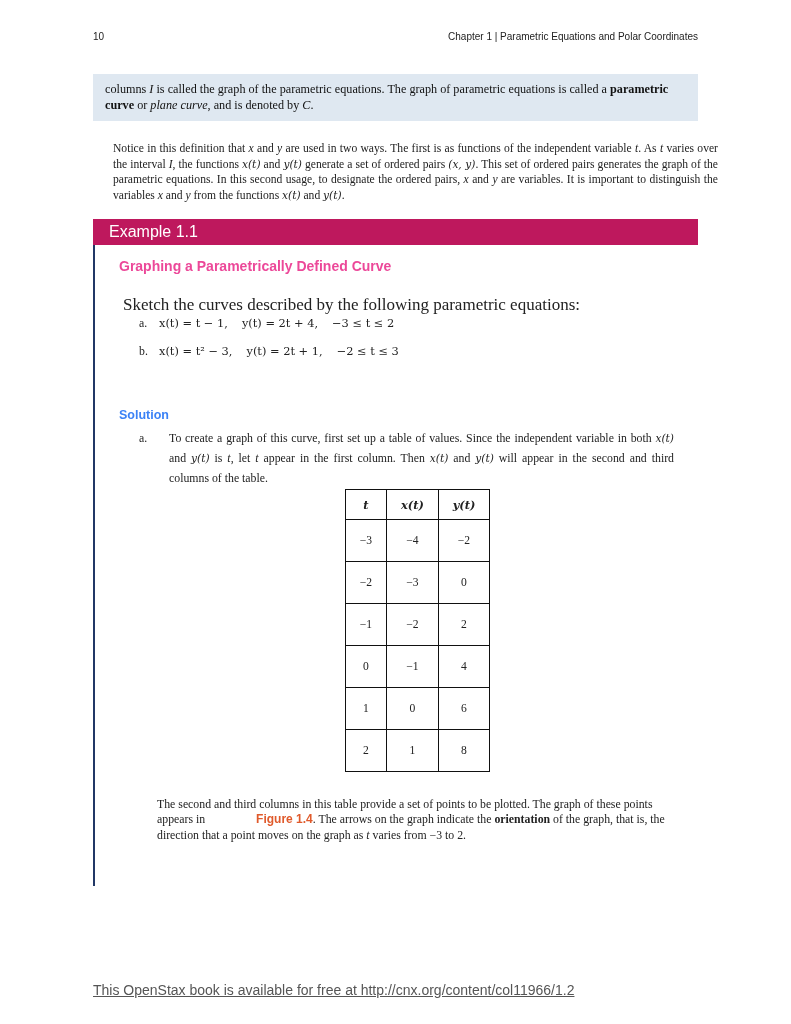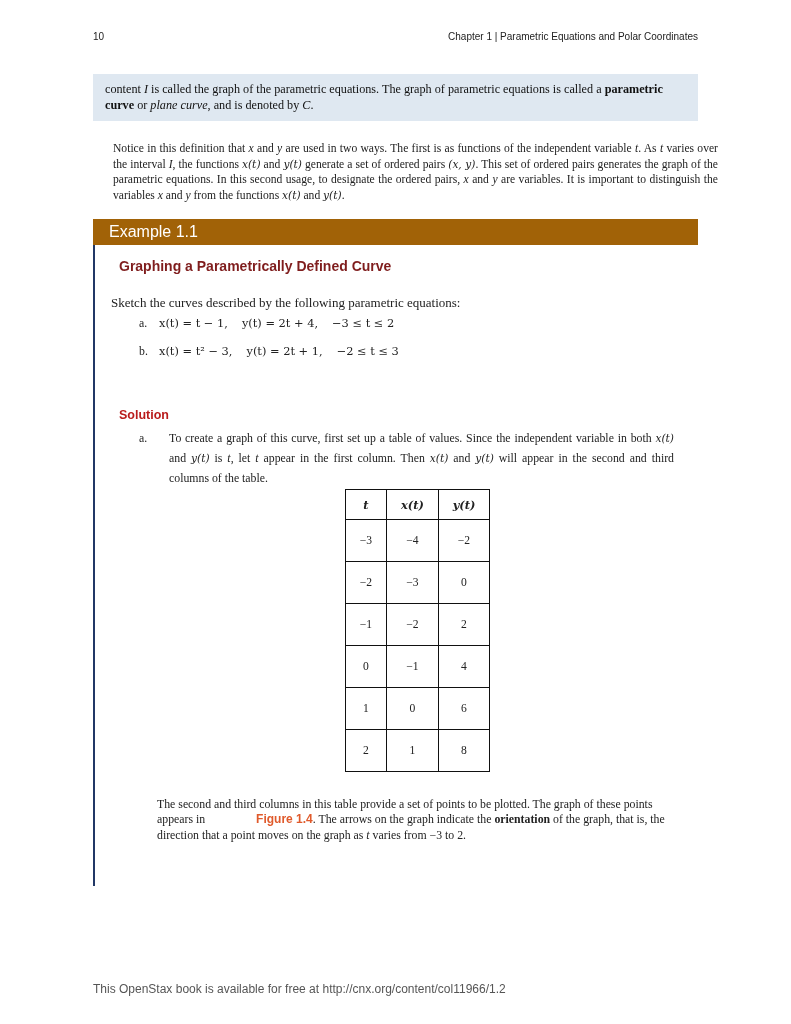--- a/index.html
+++ b/index.html
@@ -10,58 +10,58 @@
   .running-head .pg { position:absolute; left:0; top:0; }
   .running-head .ch { position:absolute; right:0; top:0; }
   .def-box { position:absolute; top:74px; left:93px; width:605px; height:47px;
          background:#dfe8f1; box-sizing:border-box; padding:8px 12px 0 12px;
          font-size:12.2px; line-height:15.5px; color:#111; }
   .para { position:absolute; left:93px; width:605px; font-size:11.6px; color:#222;
          text-align:justify; }
   .p1 { top:141px; line-height:15.5px;margin-left:20px; }
   .m { font-family:"DejaVu Serif", serif; font-style:italic; font-size:10.6px; }
   .example { position:absolute; top:219px; left:93px; width:605px; height:667px; }
-  .ex-head { height:26px; background:#a16207; color:#fff;
+  .ex-head { height:26px; background:#be185d; color:#fff;
          font-family:"Liberation Sans", sans-serif; font-size:16px;
          line-height:26px; padding-left:16px; }
   .ex-border { position:absolute; left:0; top:26px; width:2px; height:641px; background:#213766; }
   .ex-title { position:absolute; left:26px; top:39px; font-family:"Liberation Sans", sans-serif;
-         font-weight:bold; font-size:14px; color:#7f1d1d; }
-  .ex-intro { position:absolute; left:18px; top:76px; font-size:13px; color:#222; }
+         font-weight:bold; font-size:14px; color:#ec4899; }
+  .ex-intro { position:absolute; left:30px; top:76px; font-size:17px; color:#222; }
   .eq-list { position:absolute; left:46px; top:95px; font-size:12px; }
   .eq-item { height:28px; line-height:18px; white-space:nowrap; }
   .eq-item .lbl { display:inline-block; width:20px; font-family:"Liberation Serif", serif; font-size:11.8px; }
   .eq-item .eq { font-family:"DejaVu Serif", serif; font-size:11.4px;margin-top:44px; }
   .eq-item .gap { display:inline-block; width:14px; }
   .solution-h { position:absolute; left:26px; top:189px; font-family:"Liberation Sans", sans-serif;
-         font-weight:bold; font-size:12.5px; color:#b91c1c; }
+         font-weight:bold; font-size:12.5px; color:#3b82f6; }
   .sol-a { position:absolute; left:46px; top:209px; width:535px; font-size:11.8px; line-height:20px; color:#222; }
   .sol-a .lbl { position:absolute; left:0; top:0; }
   .sol-a .txt { margin-left:30px; text-align:justify; }
   table.vals { position:absolute; left:252px; top:270px; border-collapse:collapse; }
   table.vals td, table.vals th { border:1.3px solid #111; text-align:center; font-size:11.6px;
          font-family:"Liberation Serif", serif; font-weight:normal; color:#222; }
   table.vals th { height:27px; font-weight:bold; font-style:italic; font-family:"DejaVu Serif", serif; font-size:11.4px; }
   table.vals td { height:39px; }
   table.vals .c1 { width:38px; } table.vals .c2 { width:49px; } table.vals .c3 { width:48px; }
   .sol-after { position:absolute; left:64px; top:578px; width:519px; font-size:11.8px; line-height:15.3px; color:#222; }
   .fig-link { font-family:"Liberation Sans", sans-serif; font-weight:bold; color:#e05a2b; font-size:12px;padding-left:48px; }
   .footer { position:absolute; top:982px; left:93px; font-family:"Liberation Sans", sans-serif;
-         font-size:12px; color:#555; }
+         font-size:14px; color:#555;text-decoration:underline; }
 </style>
 </head>
 <body>
 
 <div class="running-head">
   <span class="pg">10</span>
   <span class="ch">Chapter 1 | Parametric Equations and Polar Coordinates</span>
 </div>
 
 <div class="def-box">
-  <span>content </span><i>I</i><span> is called the graph of the parametric equations. The graph of parametric equations is called a </span><b>parametric curve</b><span> or </span><i>plane curve</i><span>, and is denoted by </span><i>C</i><span>.</span>
+  <span>columns </span><i>I</i><span> is called the graph of the parametric equations. The graph of parametric equations is called a </span><b>parametric curve</b><span> or </span><i>plane curve</i><span>, and is denoted by </span><i>C</i><span>.</span>
 </div>
 
 <div class="para p1">
   <span>Notice in this definition that </span><i>x</i><span> and </span><i>y</i><span> are used in two ways. The first is as functions of the independent variable </span><i>t</i><span>. As </span><i>t</i><span> varies over the interval </span><i>I</i><span>, the functions </span> <span class="m">x(t)</span> and <span class="m">y(t)</span> <span> generate a set of ordered pairs </span><span class="m">(x, y)</span><span>. This set of ordered pairs generates the graph of the parametric equations. In this second usage, to designate the ordered pairs, </span><i>x</i><span> and </span><i>y</i><span> are variables. It is important to distinguish the variables </span><i>x</i><span> and </span><i>y</i><span> from the functions </span><span class="m">x(t)</span> and <span class="m">y(t)</span><span>.</span>
 </div>
 
 <div class="example">
   <div class="ex-head">Example 1.1</div>
   <div class="ex-border"></div>
   <div class="ex-title">Graphing a Parametrically Defined Curve</div>

